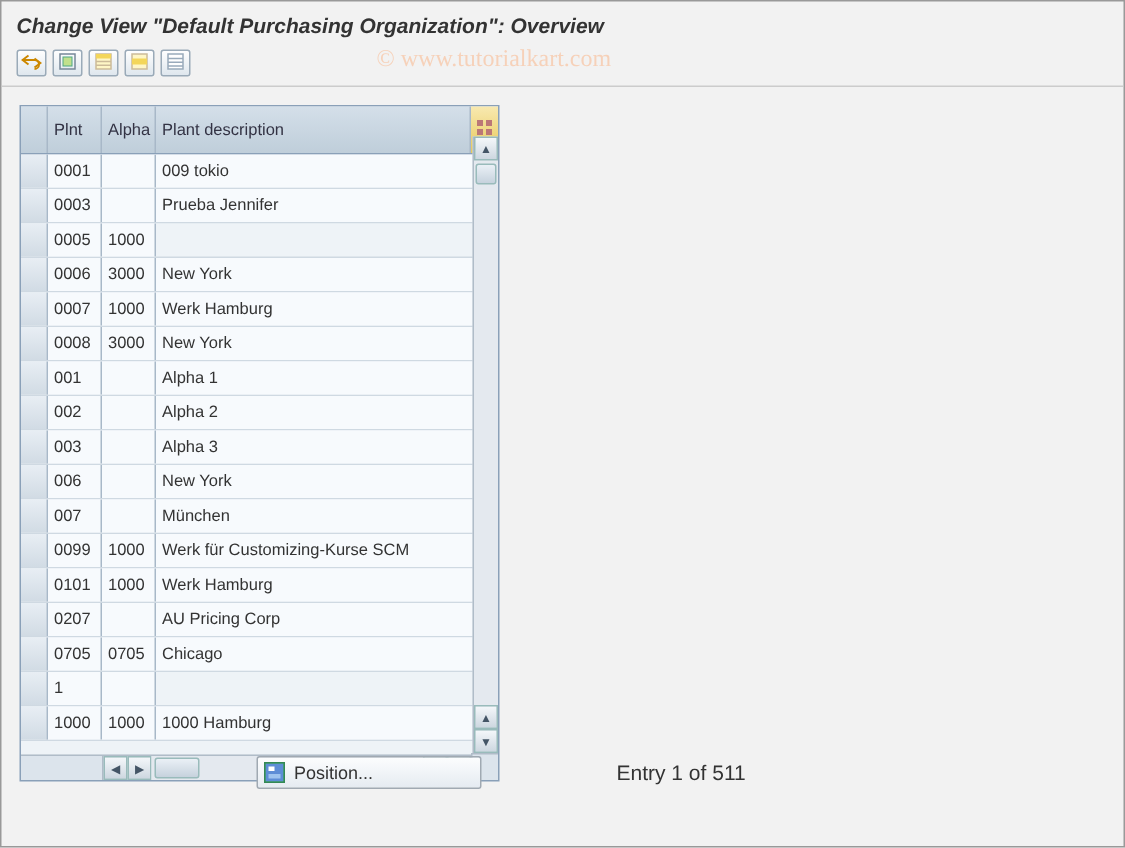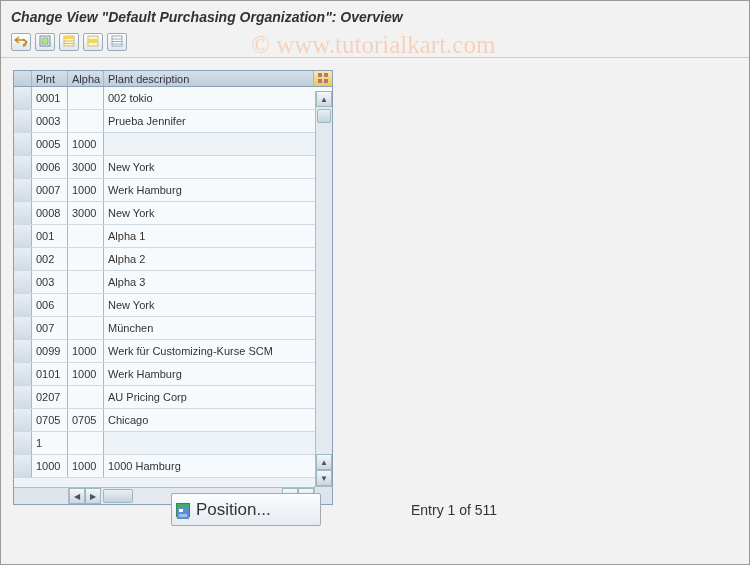--- a/index.html
+++ b/index.html
@@ -32,42 +32,42 @@
       border: 1px solid #9aaab8;
       border-radius: 2px;
       background: linear-gradient(#fefefe,#dfe7ee);
       display: flex; align-items: center; justify-content: center;
       cursor: pointer;
       font-size: 10px;
     }
     .watermark {
       position: absolute;
       top: 30px; left: 250px;
-      font-size: 25px;
+      font-size: 16px;
       color: rgba(255,150,80,0.35);
       pointer-events: none;
       font-family: Georgia, serif;
     }
     .content {
       padding: 12px;
       display: flex;
     }
     .table-wrap {
       width: 320px;
       border: 1px solid #8aa0b8;
       background: #eef3f7;
       position: relative;
     }
     .table-header {
       display: flex;
       background: linear-gradient(#d4dfe9,#bfceda);
       border-bottom: 1px solid #8aa0b8;
       font-size: 11px;
       color: #334;
-      height: 16px;
+      height: 32px;
       align-items: stretch;
     }
     .th, .td {
       border-right: 1px solid #a8b8c8;
       padding: 3px 4px;
       white-space: nowrap;
       overflow: hidden;
       text-overflow: ellipsis;
     }
     .th { display: flex; align-items: center; }
@@ -147,27 +147,27 @@
     }
     .footer-bar {
       position:absolute;
       bottom: 38px;
       left: 0; right:0;
       display:flex;
       align-items:center;
     }
     .position-btn {
       margin-left: 170px;
-      width: 150px; height:33px;
+      width: 150px; height:22px;
       border:1px solid #a0a9b2;
       background: linear-gradient(#fcfdfe,#e5ebf1);
       border-radius:2px;
       display:flex; align-items:center;
       cursor:pointer;
-      font-size:17px; color:#333;
+      font-size:12px; color:#333;
       padding:0 4px;
       gap:6px;
     }
     .position-btn .picon {
       width:14px;height:14px;
       background:#4a6; border:1px solid #385;
       display:inline-block;
     }
     .entry-label {
       margin-left: 90px;
@@ -246,21 +246,21 @@
             </svg>
         </span>
       </div>
     </div>
     <div class="table-body">
       <div class="rows" id="rows">
           <div class="tr">
             <div class="td col-sel"></div>
             <div class="td col-plnt">0001</div>
             <div class="td col-porg"></div>
-            <div class="td col-desc" style="border-right:none">002 tokio</div>
+            <div class="td col-desc" style="border-right:none">009 tokio</div>
           </div>
           <div class="tr">
             <div class="td col-sel"></div>
             <div class="td col-plnt">0003</div>
             <div class="td col-porg"></div>
             <div class="td col-desc" style="border-right:none">Prueba Jennifer</div>
           </div>
           <div class="tr">
             <div class="td col-sel"></div>
             <div class="td col-plnt">0005</div>

